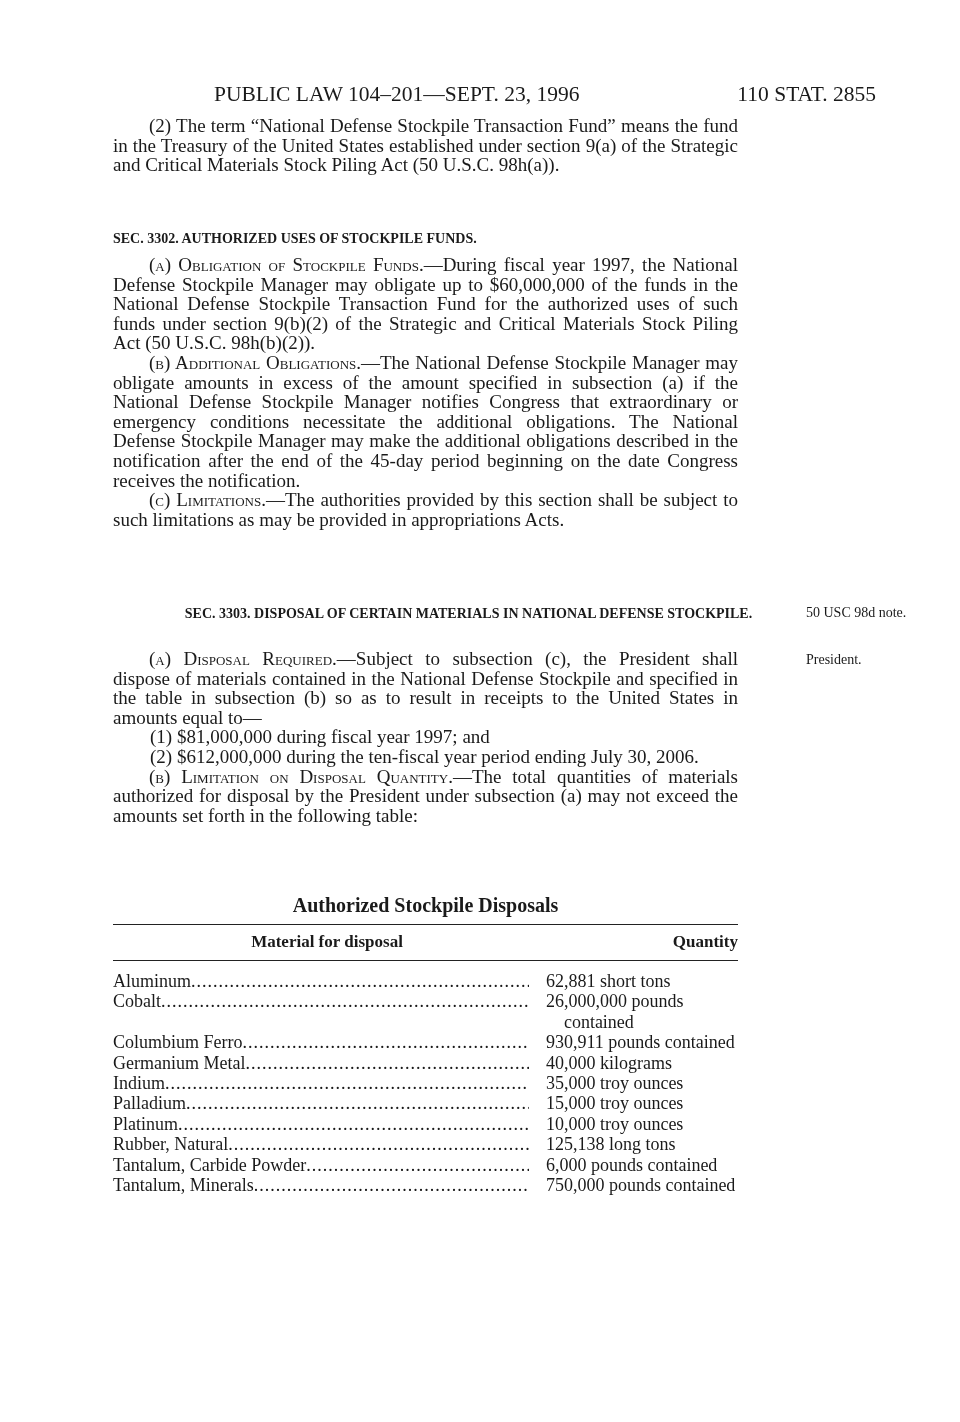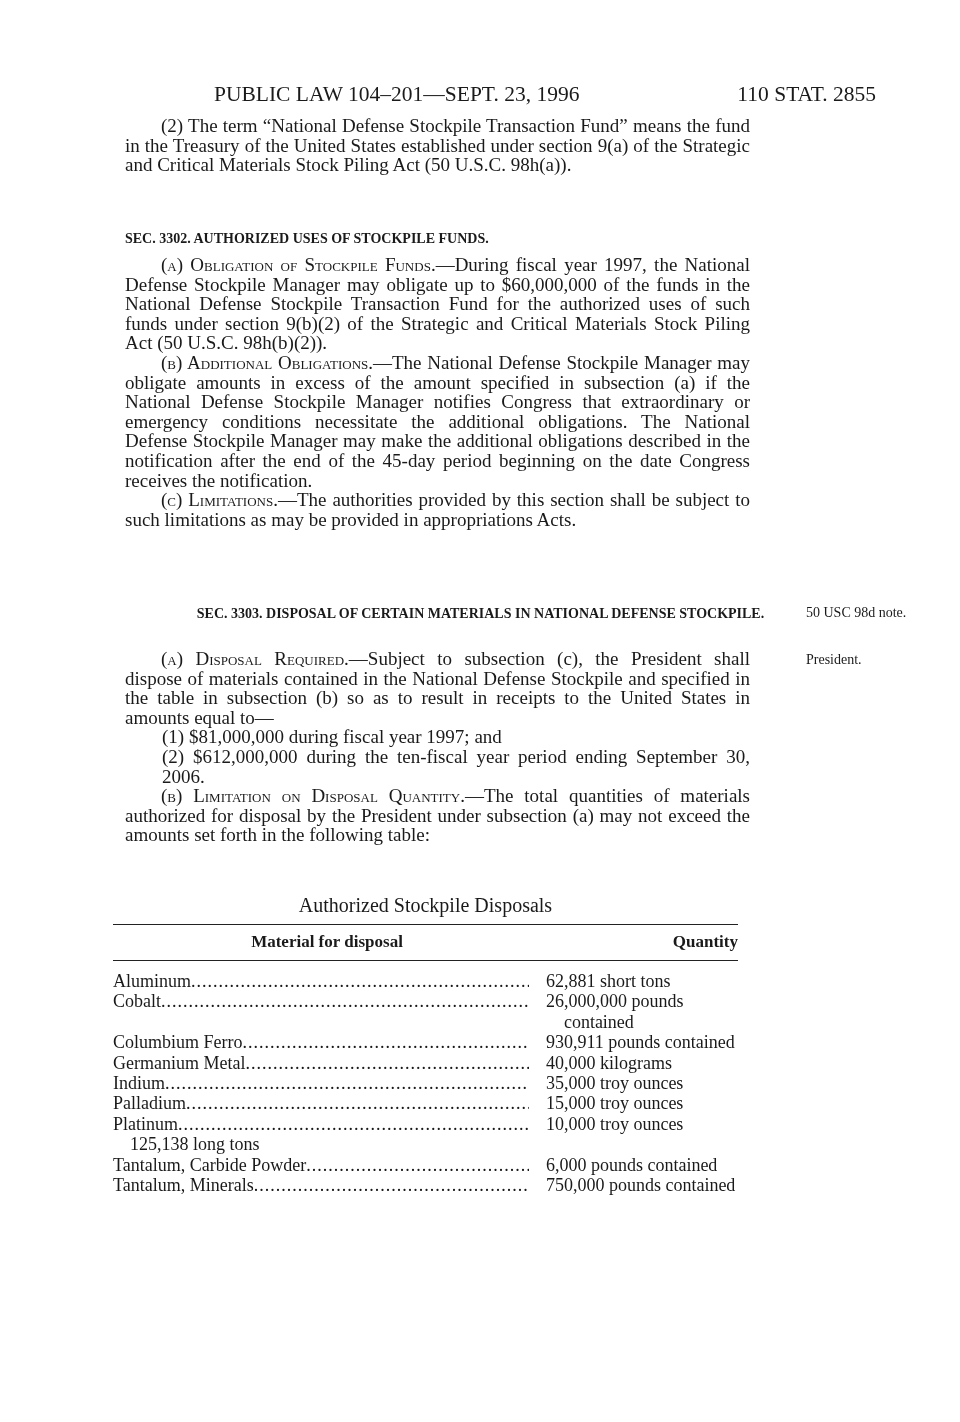--- a/index.html
+++ b/index.html
@@ -1,24 +1,24 @@
 <!DOCTYPE html>
 <html><head>
 <meta charset="utf-8">
 <style>
   html,body{margin:0;padding:0;background:#fff;}
   body{width:960px;height:1422px;position:relative;overflow:hidden;color:#1a1a1a;
     font-family:"Liberation Serif","DejaVu Serif",serif;}
   .hdr{position:absolute;top:82px;left:214px;width:662px;font-size:21.5px;display:flex;justify-content:space-between;}
-  .body{position:absolute;left:125px;width:625px;font-size:19px;line-height:19.6px;text-align:justify;}
+  .body{position:absolute;left:113px;width:625px;font-size:19px;line-height:19.6px;text-align:justify;}
   .ind{text-indent:36px;}
   .sc{font-variant:small-caps;}
   .sec{font-weight:bold;font-size:14px;font-family:"Liberation Serif",serif;}
   .margin{position:absolute;left:758px;font-size:14px;margin-left:48px;}
-  .tbl-title{position:absolute;top:894px;left:113px;width:625px;text-align:center;font-weight:normal;font-size:20px;}
+  .tbl-title{position:absolute;top:894px;left:113px;width:625px;text-align:center;font-weight:bold;font-size:20px;}
   .tbl{position:absolute;top:924px;left:113px;width:625px;}
   .rule{border-top:1.5px solid #222;}
   .thead{display:flex;font-weight:bold;font-size:17px;padding:7px 0 8px 0;}
   .thead .c1{width:428px;text-align:center;}
   .thead .c2{flex:1;text-align:right;}
   .rows{padding-top:10px;font-size:18px;line-height:20.4px;}
   .row{display:flex;}
   .mat{width:418px;display:flex;overflow:hidden;white-space:nowrap;}
   .mat .dots{flex:1;overflow:hidden;letter-spacing:1px;}
   .mat .dots::after{content:" ..........................................................................................................................";}
@@ -42,21 +42,21 @@
   <div class="ind"><span class="sc">(c) Limitations.</span><span>—The authorities provided by this section shall be subject to such limitations as may be provided in appropriations Acts.</span></div>
 </div>
 
 <div class="body sec" style="top:603px;padding-left:86px;text-indent:-86px;text-align:center;line-height:22px">SEC. 3303. DISPOSAL OF CERTAIN MATERIALS IN NATIONAL DEFENSE STOCKPILE.</div>
 <div class="margin" style="top:605px">50 USC 98d note.</div>
 <div class="margin" style="top:652px">President.</div>
 
 <div class="body" style="top:649px">
   <div class="ind"><span class="sc">(a) Disposal Required.</span><span>—Subject to subsection (c), the President shall dispose of materials contained in the National Defense Stockpile and specified in the table in subsection (b) so as to result in receipts to the United States in amounts equal to—</span></div>
   <div style="padding-left:37px">(1) $81,000,000 during fiscal year 1997; and</div>
-  <div style="padding-left:37px;padding-right:0;text-indent:0"><span>(2) $612,000,000 during the ten-fiscal year period ending September 30, 2006.</span></div>
+  <div style="padding-left:37px;padding-right:0;text-indent:0"><span>(2) $612,000,000 during the ten-fiscal year period ending July 30, 2006.</span></div>
   <div class="ind"><span class="sc">(b) Limitation on Disposal Quantity.</span><span>—The total quantities of materials authorized for disposal by the President under subsection (a) may not exceed the amounts set forth in the following table:</span></div>
 </div>
 
 <div class="tbl-title">Authorized Stockpile Disposals</div>
 <div class="tbl">
   <div class="rule"></div>
   <div class="thead">
     <span class="c1">Material for disposal</span>
     <span class="c2">Quantity</span>
   </div>
@@ -105,20 +105,24 @@
         <div class="qty">15,000 troy ounces</div>
       </div>
       <div class="row">
         <div class="mat">
           <span>Platinum</span>
           <span class="dots"></span>
         </div>
         <div class="qty">10,000 troy ounces</div>
       </div>
       <div class="row">
+        <div class="mat">
+          <span>Rubber, Natural</span>
+          <span class="dots"></span>
+        </div>
         <div class="qty">125,138 long tons</div>
       </div>
       <div class="row">
         <div class="mat">
           <span>Tantalum, Carbide Powder</span>
           <span class="dots"></span>
         </div>
         <div class="qty">6,000 pounds contained</div>
       </div>
       <div class="row">

